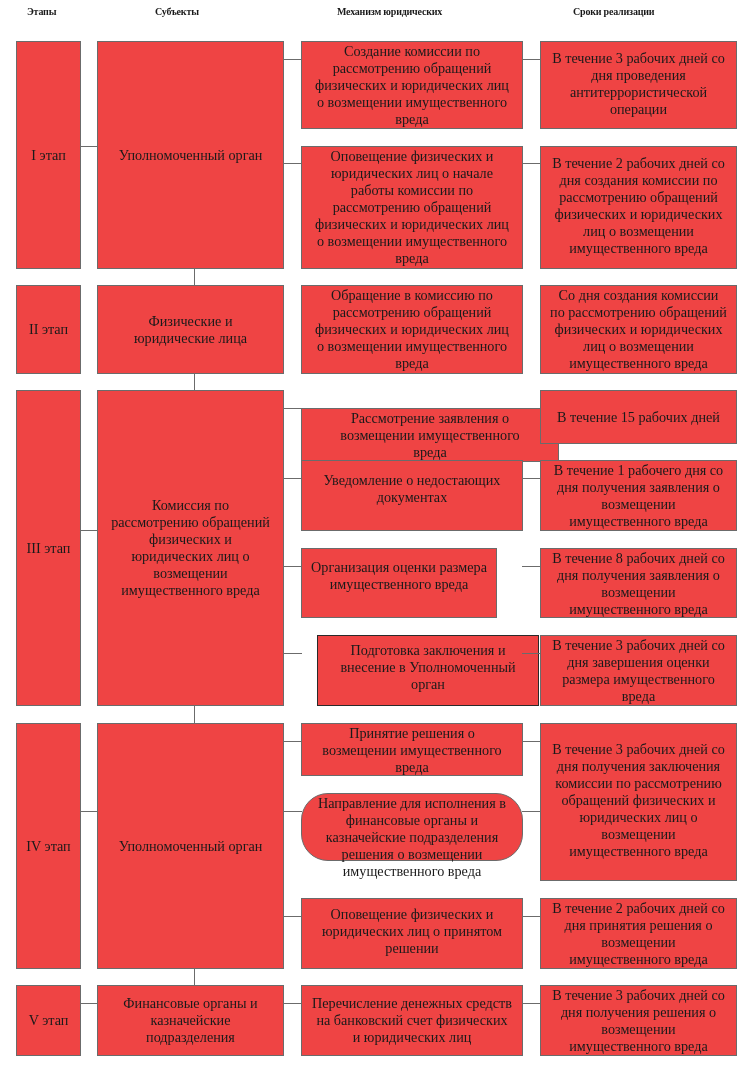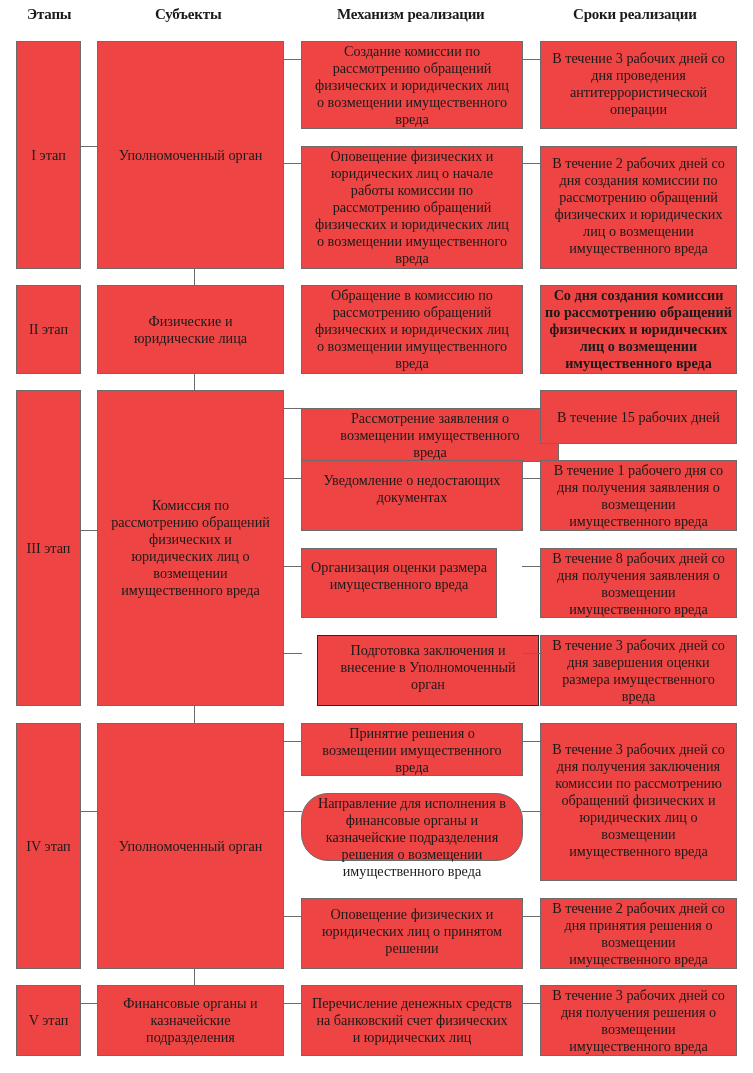--- a/index.html
+++ b/index.html
@@ -1,34 +1,34 @@
 <!DOCTYPE html>
 <html><head>
 <meta charset="utf-8">
 <style>
   html, body { margin: 0; padding: 0; background: #ffffff; }
   body { width: 753px; height: 1073px; position: relative; overflow: hidden;
          font-family: "Liberation Serif", "DejaVu Serif", serif; color: #1a1a1a; }
-  .hdr { position: absolute; top: 6px; font-weight: bold; font-size: 15px;
+  .hdr { position: absolute; top: 6px; font-weight: bold; font-size: 10px;
          letter-spacing: -0.2px; white-space: nowrap; }
   .box { position: absolute; box-sizing: border-box; border: 1px solid #6b6b6b;
          background: #ef4444; display: flex; align-items: center; justify-content: center;
          text-align: center; font-size: 14.2px; line-height: 17px; white-space: pre-line;
          padding: 0 2px; }
   .box.top { align-items: flex-start; padding-top: 1px; }
   .box.dark { border-color: #2a2a2a; margin-left: 16px; }
   .hline { position: absolute; height: 1px; background: #6b6b6b; }
   .vline { position: absolute; width: 1px; background: #6b6b6b; }
 </style>
 </head>
 <body>
 
 <div class="hdr" style="left:27px;">Этапы</div>
 <div class="hdr" style="left:155px;">Субъекты</div>
-<div class="hdr" style="left:337px;">Механизм реализации</div>
+<div class="hdr" style="left:337px;">Механизм юридических</div>
 <div class="hdr" style="left:573px;">Сроки реализации</div>
 
 <div>
   <div class="box" style="left:16px;top:41px;width:65px;height:228px;">I этап</div>
   <div class="hline" style="left:80px;top:146px;width:18px;"></div>
   <div class="box" style="left:97px;top:41px;width:187px;height:228px;">Уполномоченный орган</div>
 
   <div class="hline" style="left:283px;top:59px;width:19px;"></div>
   <div class="box top" style="left:301px;top:41px;width:222px;height:88px;">Создание комиссии по
 рассмотрению обращений
@@ -62,21 +62,21 @@
 
 <div>
   <div class="box" style="left:16px;top:285px;width:65px;height:89px;">II этап</div>
   <div class="box" style="left:97px;top:285px;width:187px;height:89px;">Физические и
 юридические лица</div>
   <div class="box top" style="left:301px;top:285px;width:222px;height:89px;">Обращение в комиссию по
 рассмотрению обращений
 физических и юридических лиц
 о возмещении имущественного
 вреда</div>
-  <div class="box top" style="left:540px;top:285px;width:197px;height:89px;font-weight:bold;">Со дня создания комиссии
+  <div class="box top" style="left:540px;top:285px;width:197px;height:89px;">Со дня создания комиссии
 по рассмотрению обращений
 физических и юридических
 лиц о возмещении
 имущественного вреда</div>
 </div>
 
 <div class="vline" style="left:194px;top:373px;height:18px;"></div>
 
 <div>
   <div class="box" style="left:16px;top:390px;width:65px;height:316px;">III этап</div>

